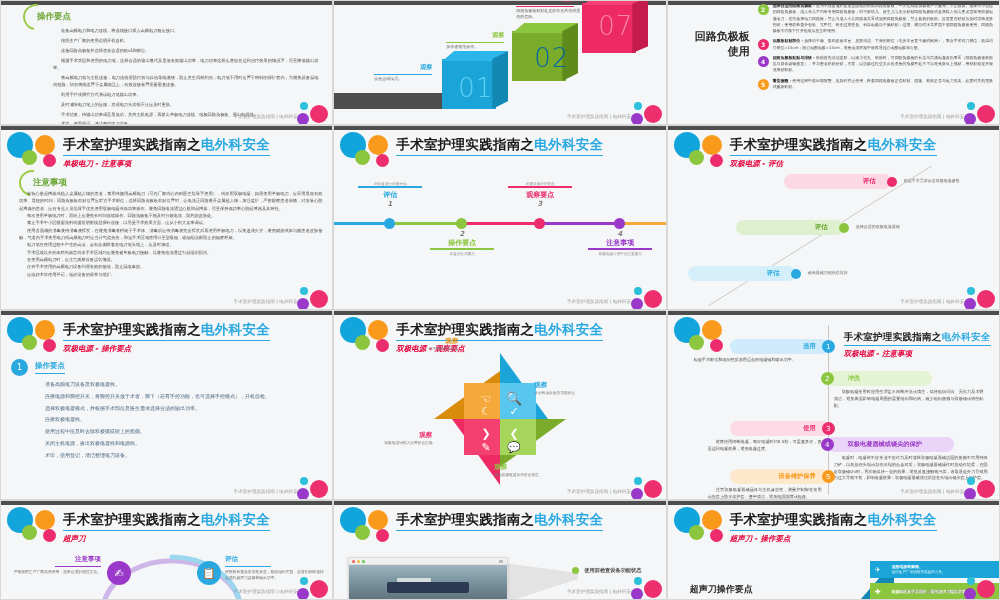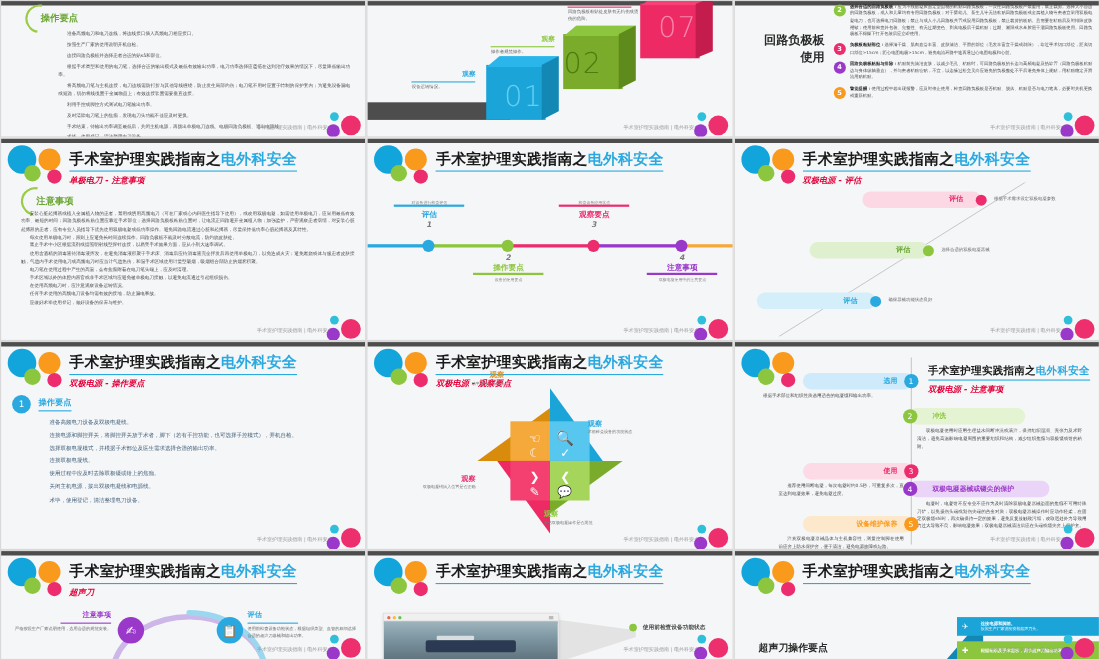--- a/index.html
+++ b/index.html
@@ -186,21 +186,21 @@
                   clip-path:polygon(0 100%,18% 0,100% 0,82% 100%);"></div>
       <div style="position:absolute;left:158px;top:50px;width:16px;height:58px;background:#1488b5;
                   clip-path:polygon(100% 0,100% 86%,0 100%,0 14%);"></div>
       <div class="num3d" style="left:124px;top:72px;color:#62d0f2;">01</div>
 
       <div style="position:absolute;left:178px;top:30px;width:54px;height:50px;background:#7bab2a;"></div>
       <div style="position:absolute;left:178px;top:22px;width:66px;height:10px;background:#8cc63e;
                   clip-path:polygon(0 100%,18% 0,100% 0,82% 100%);"></div>
       <div style="position:absolute;left:228px;top:22px;width:16px;height:58px;background:#5f8a1c;
                   clip-path:polygon(100% 0,100% 86%,0 100%,0 14%);"></div>
-      <div class="num3d" style="left:178px;top:42px;color:#4d7c0f;">02</div>
+      <div class="num3d" style="left:200px;top:42px;color:#0369a1;">02</div>
 
       <div style="position:absolute;left:248px;top:2px;width:54px;height:50px;background:#ed2a63;"></div>
       <div style="position:absolute;left:248px;top:-4px;width:66px;height:8px;background:#fa3f77;
                   clip-path:polygon(0 100%,18% 0,100% 0,82% 100%);"></div>
       <div style="position:absolute;left:298px;top:-4px;width:16px;height:56px;background:#c41c4c;
                   clip-path:polygon(100% 0,100% 88%,0 100%,0 12%);"></div>
       <div class="num3d" style="left:264px;top:10px;color:#f985ac;">07</div>
 
       <div class="stepcap" style="left:40px;top:62px;">
         <div class="cap-ttl" style="color:#2aa9e0;">观察</div>
@@ -620,20 +620,21 @@
   <div class="slide">
     <div class="topbar"></div>
     <div class="dots">
       <i class="c-blue"></i>
         <i class="c-orange"></i>
         <i class="c-green"></i>
         <i class="c-pink"></i>
     </div>
     <div class="hdr">
       <div class="title"><span>手术室护理实践指南之</span><em>电外科安全</em></div>
+      <div class="sub">超声刀 - 操作要点</div>
     </div>
     <div class="s12-h">超声刀操作要点</div>
     <svg style="position:absolute;left:186px;top:60px;" width="40" height="46">
       <polygon points="0,46 40,0 40,46" fill="#1488b5"></polygon>
     </svg>
     <div class="rib" style="left:202px;top:60px;width:132px;background:#1ba4d8;">
       <span class="ic">✈</span>
       <span>
         <span class="t1" style="display:block;">连接电源和脚踏。</span>
         <span class="t2" style="display:block;">按照生产厂家说明安装超声刀头。</span>

